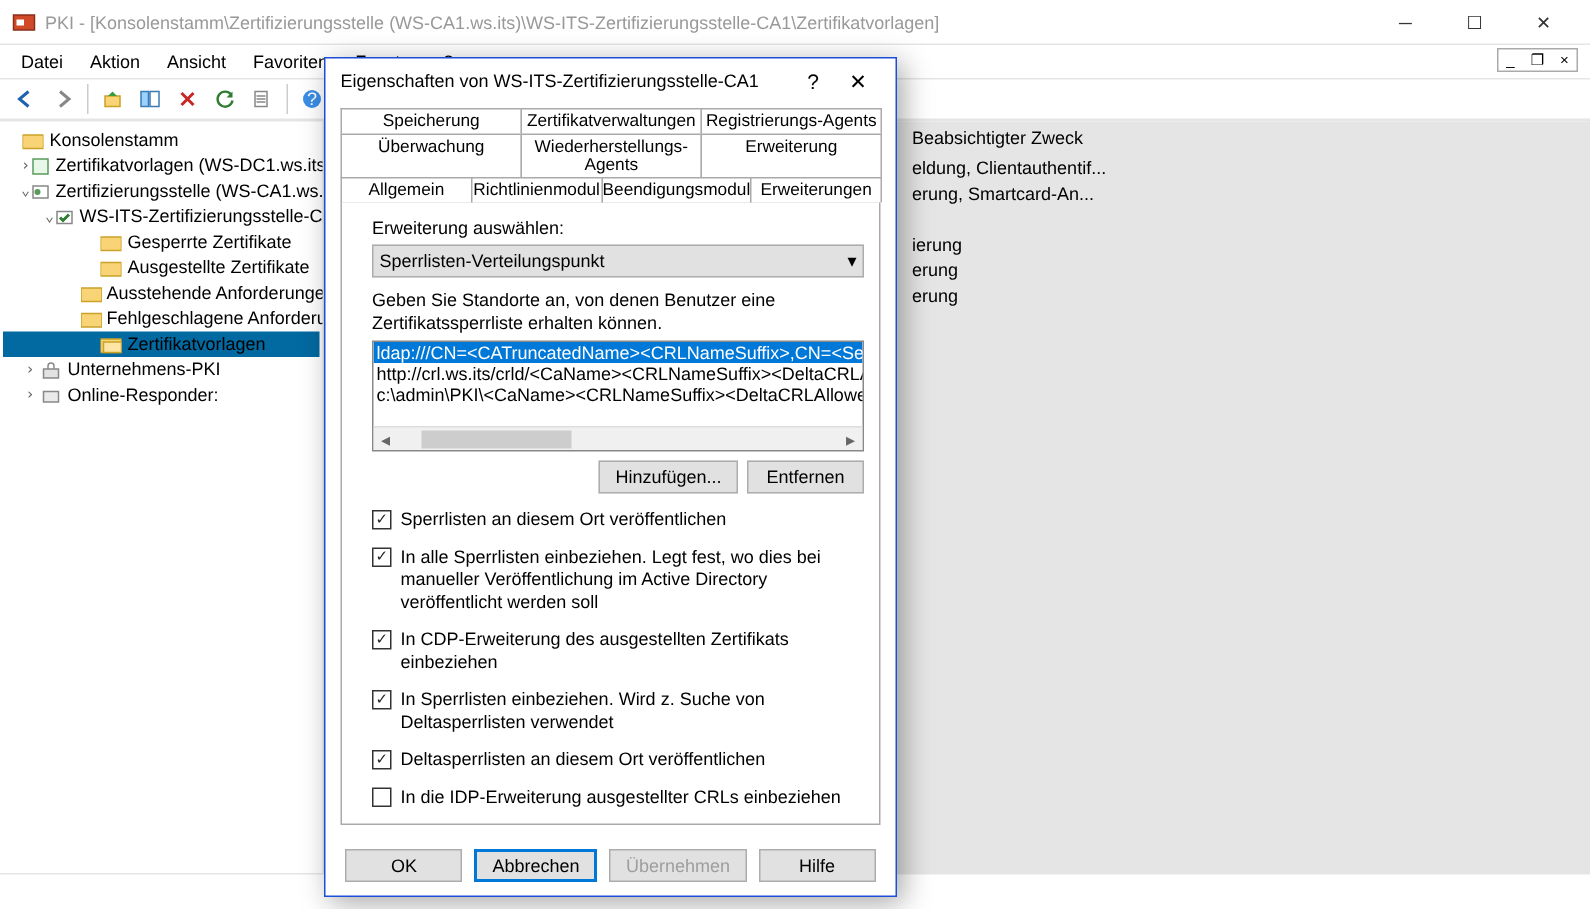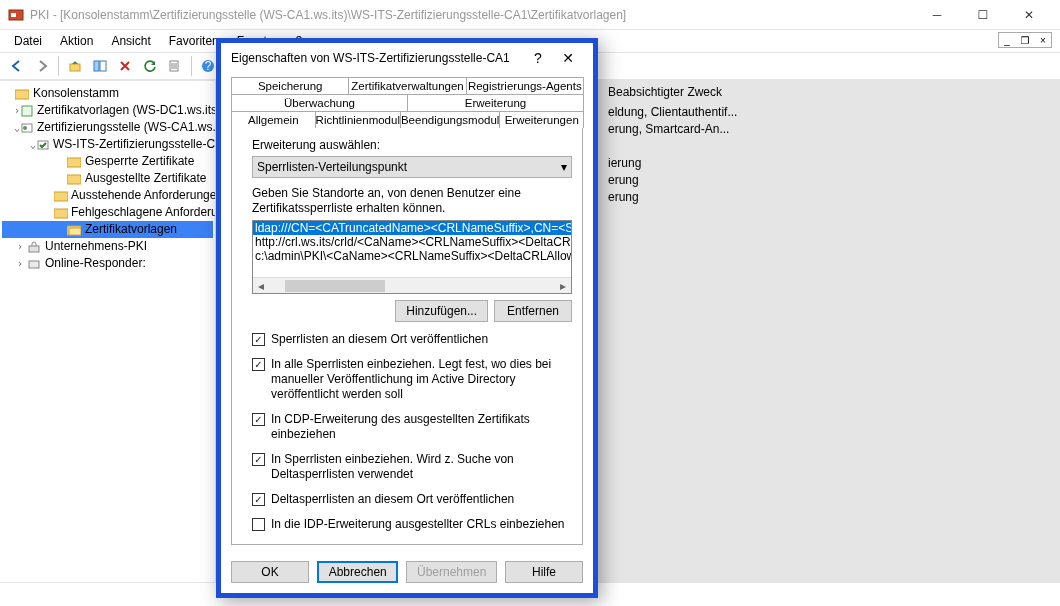--- a/index.html
+++ b/index.html
@@ -20,31 +20,31 @@
 .toolbar .tb { width: 22px; height: 22px; display: flex; align-items: center; justify-content: center; border:1px solid transparent;}
 .toolbar .sep { width:1px;height:20px;background:#ccc;margin:0 2px;}
 
 .workspace { display: flex; height: calc(100% - 30px - 22px - 28px - 24px); border-top: 1px solid #e5e5e5; }
 .statusbar { height:24px; border-top:1px solid #e5e5e5;}
 
 .tree { width: 216px; border-right: 1px solid #e5e5e5; padding: 4px 2px; overflow: hidden; white-space: nowrap; }
 .tree .node { display: flex; align-items: center; height: 17px; line-height:17px; }
 .tree .exp { width: 12px; text-align: center; color: #666; font-size: 10px; font-family: monospace;}
 .tree .ic { width: 16px; height: 16px; margin-right: 3px; display:inline-flex;align-items:center;justify-content:center;}
-.tree .sel { background: #3b82f6; }
+.tree .sel { background: #0369a1; }
 
 .listpane { flex:1; background:#e5e5e5; }
 .listhead { display:flex; border-bottom:1px solid #e5e5e5; height:22px; align-items:center;}
 .listhead .col { padding:0 8px; border-right:1px solid #e5e5e5; height:100%; display:flex;align-items:center;}
 .listrow { display:flex; height:17px; align-items:center;}
 .listrow .c1 { width:384px; padding-left:8px; display:flex;align-items:center; gap:4px;}
 .listrow .c2 { padding-left:8px;}
 
 
-.dialog { position: absolute; left: 216px; top: 38px; width: 382px; height: 560px; background: #fff; border: 5px solid #1d4ed8; box-shadow: 4px 4px 18px rgba(0,0,0,0.35); display:flex; flex-direction:column;}
+.dialog { position: absolute; left: 216px; top: 38px; width: 382px; height: 560px; background: #fff; border: 1px solid #1d4ed8; box-shadow: 4px 4px 18px rgba(0,0,0,0.35); display:flex; flex-direction:column;}
 .dlg-title { height: 30px; display: flex; align-items: center; padding: 0 10px; }
 .dlg-title .t { flex:1; }
 .dlg-title .q, .dlg-title .x { width: 30px; text-align: center; font-size: 14px;}
 .dlg-body { flex:1; padding: 4px 10px 6px 10px; display:flex; flex-direction:column; }
 
 .tabs { position: relative; }
 .tabrow { display:flex; }
 .tab { border:1px solid #aaa; border-bottom:none; padding:2px 0; background:#fff; text-align:center; flex:1; margin-right:-1px; font-size:11.5px; position:relative;}
 .tabrow.top .tab { z-index:1; }
 .tabrow.bottom .tab { z-index:2; }
@@ -307,20 +307,21 @@
   <div class="dlg-body">
 
     <div class="tabs">
       <div class="tabrow top">
         <div class="tab">Speicherung</div>
         <div class="tab">Zertifikatverwaltungen</div>
         <div class="tab">Registrierungs-Agents</div>
       </div>
       <div class="tabrow top">
         <div class="tab">Überwachung</div>
+        <div class="tab">Wiederherstellungs-Agents</div>
         <div class="tab">Erweiterung</div>
       </div>
       <div class="tabrow bottom">
         <div class="tab">Allgemein</div>
         <div class="tab">Richtlinienmodul</div>
         <div class="tab">Beendigungsmodul</div>
         <div class="tab active">Erweiterungen</div>
       </div>
     </div>
 

